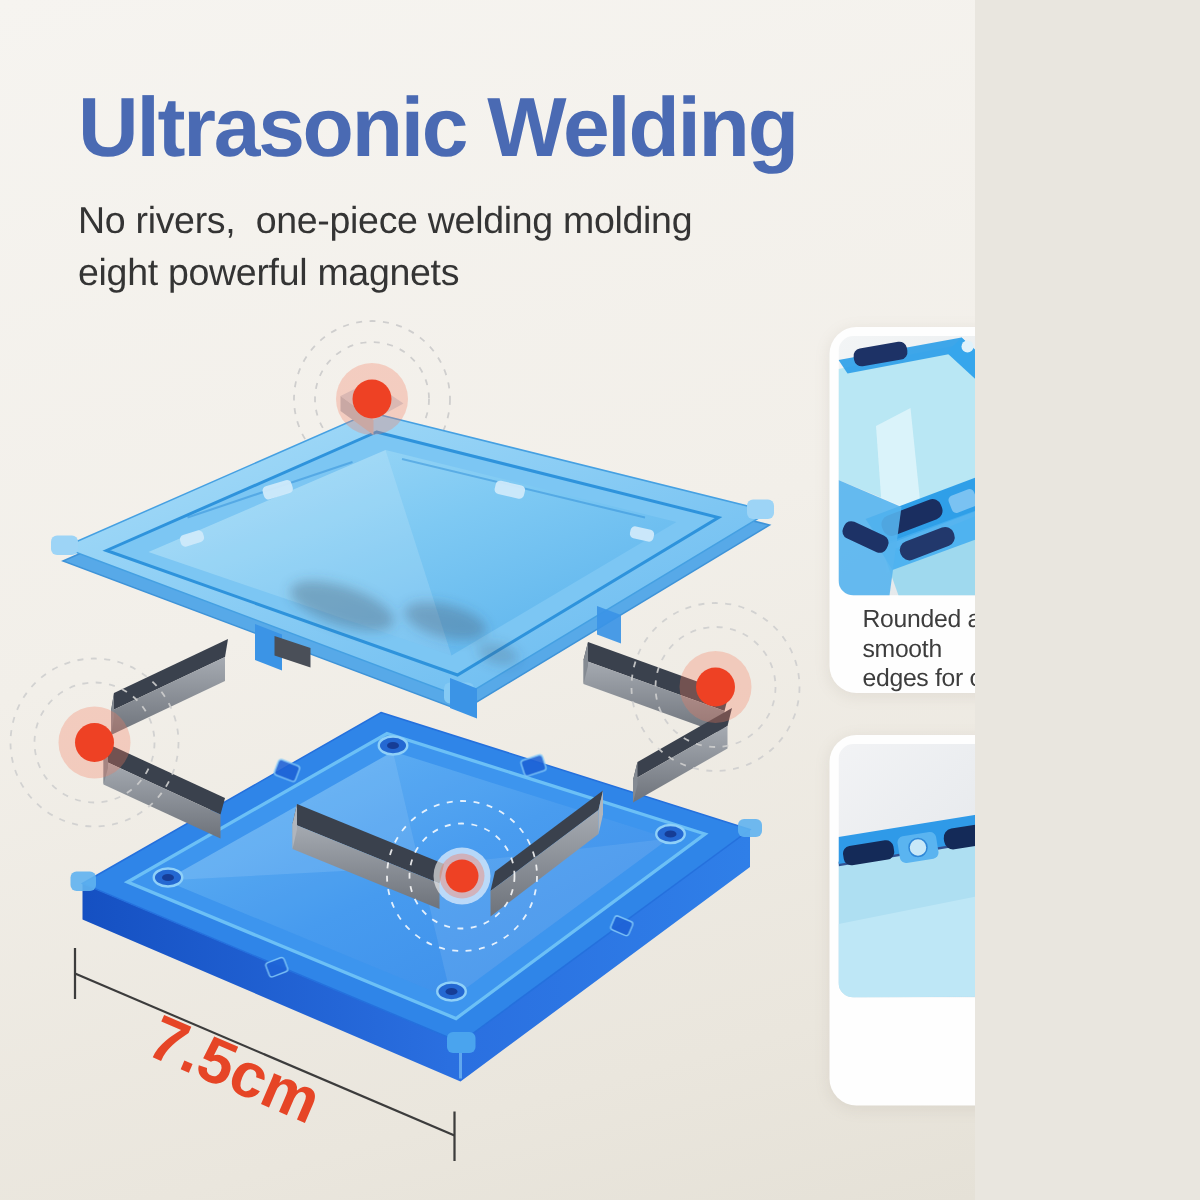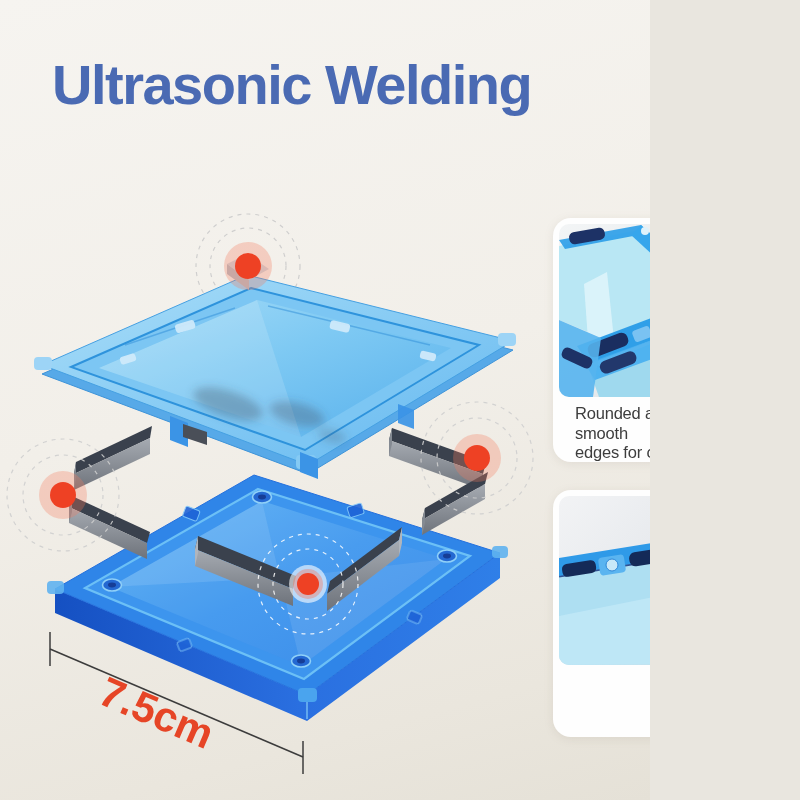--- a/index.html
+++ b/index.html
@@ -19,20 +19,22 @@
   .card-caption{margin:7px 0 0 0;padding:0 22px;font-size:16.5px;line-height:19.5px;
       color:#3d3d3d;white-space:pre-wrap;letter-spacing:-0.2px;}
   text.dim-label{font-family:"Liberation Sans",sans-serif;font-weight:bold;font-size:42px;fill:#e64526;}
 </style>
 </head>
 <body>
 
 <div class="page">
 
   <h1 class="page-title">Ultrasonic Welding</h1>
+  <p class="page-subtitle">No rivers,  one-piece welding molding
+eight powerful magnets</p>
 
   <svg class="diagram-svg" viewBox="0 0 800 800">
     <defs>
       <linearGradient id="gTopTile" x1="0" y1="0" x2="1" y2="1">
         <stop offset="0" stop-color="#aadef8"></stop>
           <stop offset="1" stop-color="#64b8f0"></stop>
       </linearGradient>
       <linearGradient id="gTopPanel" x1="0" y1="0" x2="1" y2="1">
         <stop offset="0" stop-color="#a5dcf7"></stop>
           <stop offset="0.45" stop-color="#7ec9f3"></stop>

